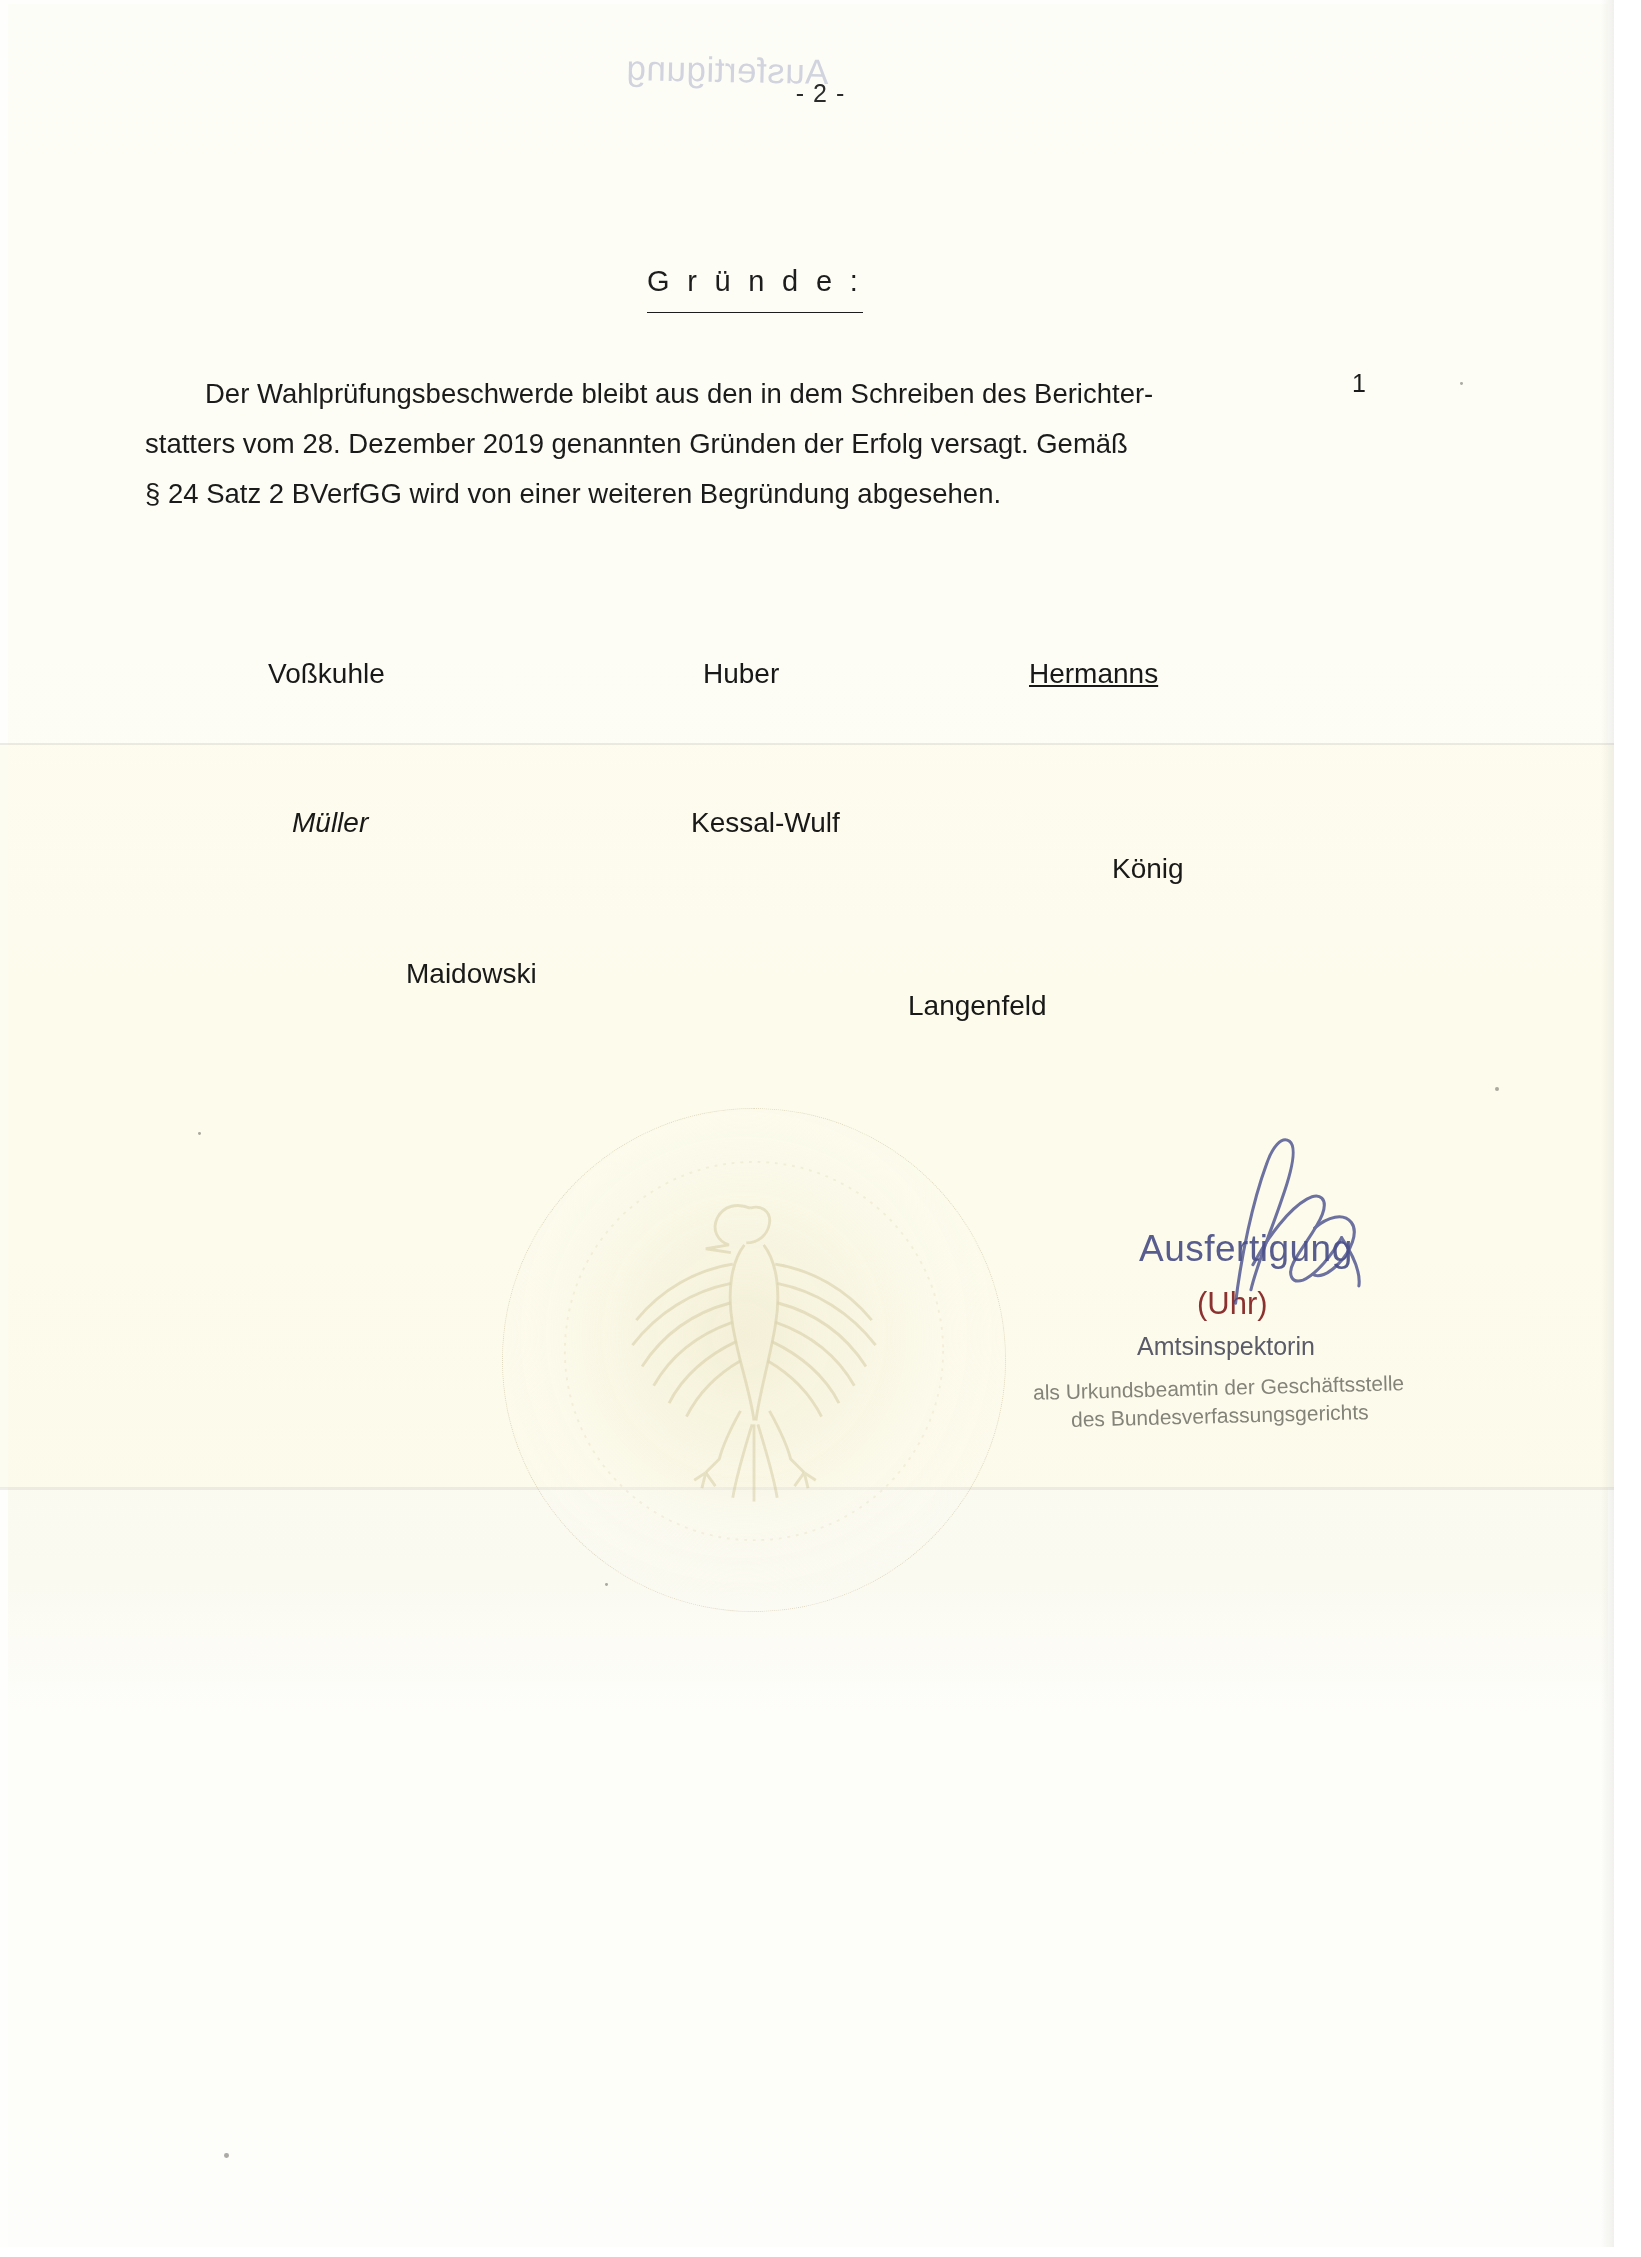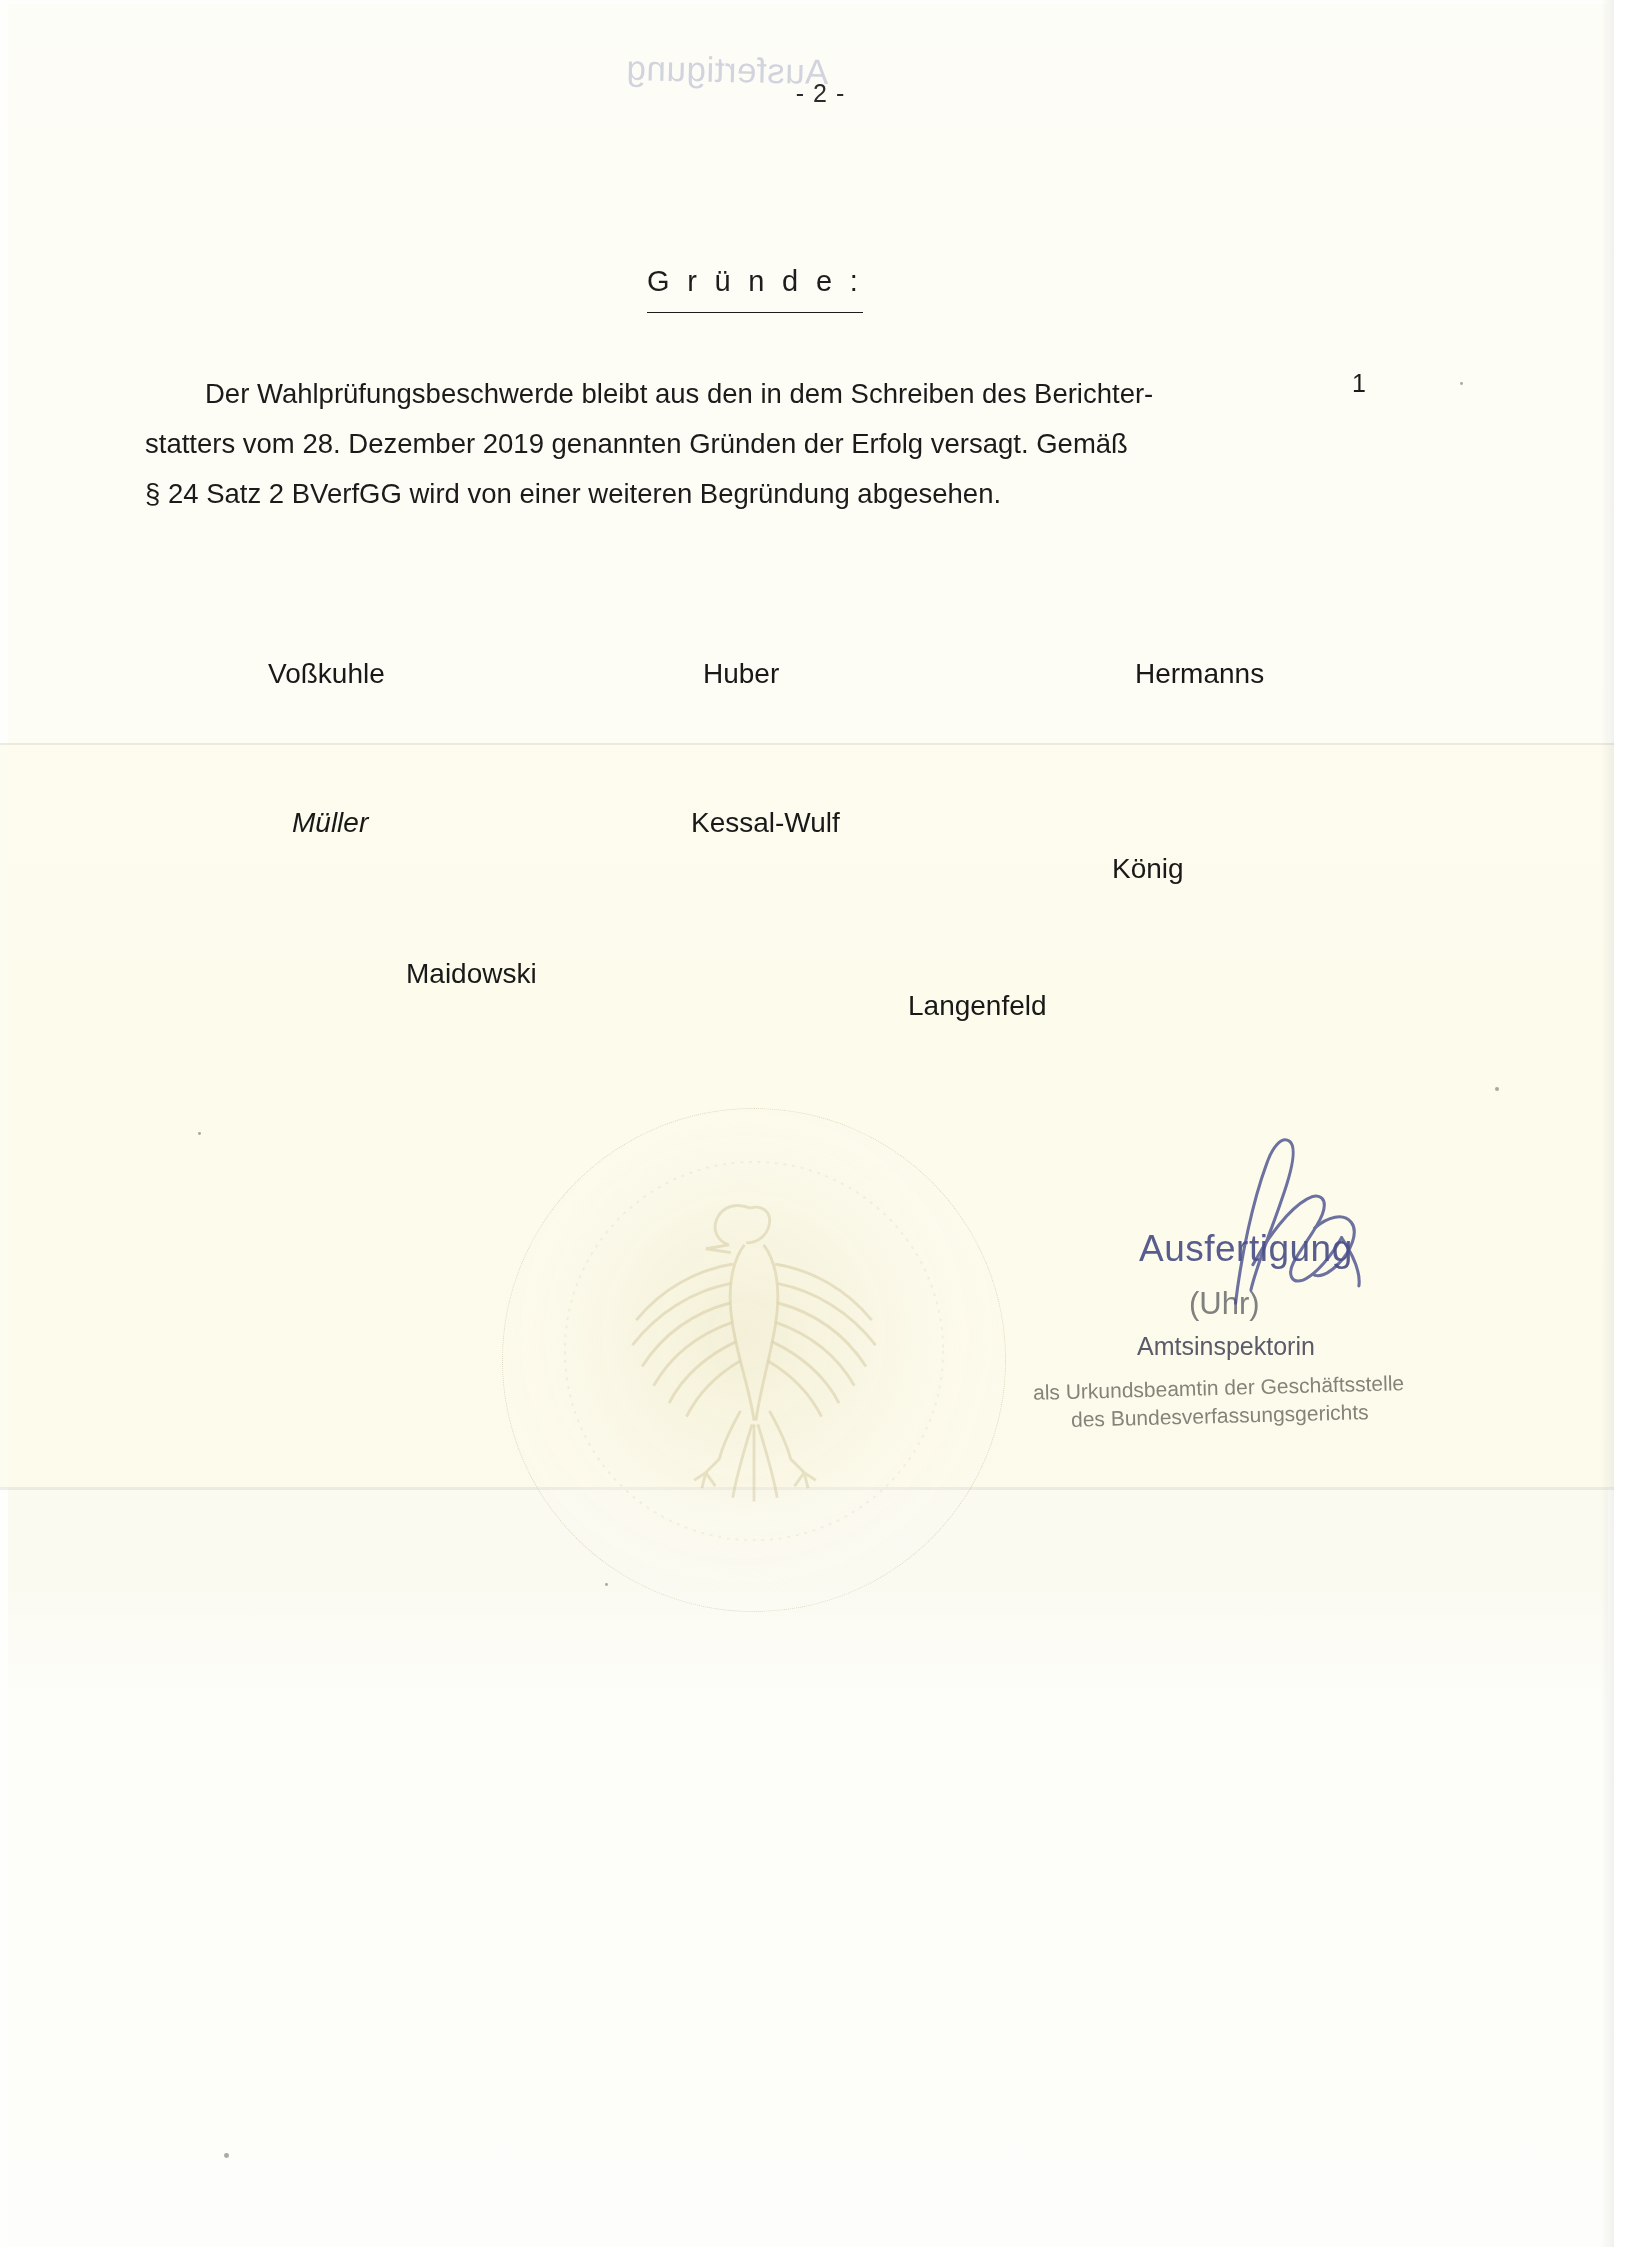--- a/index.html
+++ b/index.html
@@ -130,21 +130,21 @@
     color: #191919;
   }
   .name-row span { display: inline-block; text-align: center; }
 
   .row1 { top: 21px; }
   .row2 { top: 170px; }
   .row3 { top: 321px; }
 
   .row1 .n1 { position: absolute; left: 268px; }
   .row1 .n2 { position: absolute; left: 703px; }
-  .row1 .n3 { position: absolute; left: 1135px; }
+  .row1 .n3 { position: absolute; left: 1029px; text-decoration: underline; }
 
   .row2 .n1 { position: absolute; left: 292px; font-style: italic; }
   .row2 .n2 { position: absolute; left: 655px; margin-left: 36px; }
   .row2 .n3 { position: absolute; left: 1112px; margin-top: 46px; }
 
   .row3 .n1 { position: absolute; left: 406px; }
   .row3 .n2 { position: absolute; left: 908px; margin-top: 32px; }
 
   
   .seal {
@@ -181,24 +181,24 @@
     position: absolute;
     left: 116px;
     top: 31px;
     font-size: 37px;
     letter-spacing: 0.5px;
     color: #4b5087;
     opacity: 0.92;
   }
   .stamp .s-uhr {
     position: absolute;
-    left: 166px;
+    left: 174px;
     top: 89px;
     font-size: 31px;
-    color: #737373;
+    color: #7f1d1d;
     opacity: 0.9;
   }
   .stamp .s-role {
     position: absolute;
     left: 114px;
     top: 135px;
     font-size: 25px;
     color: #3e3f52;
     opacity: 0.85;
   }

